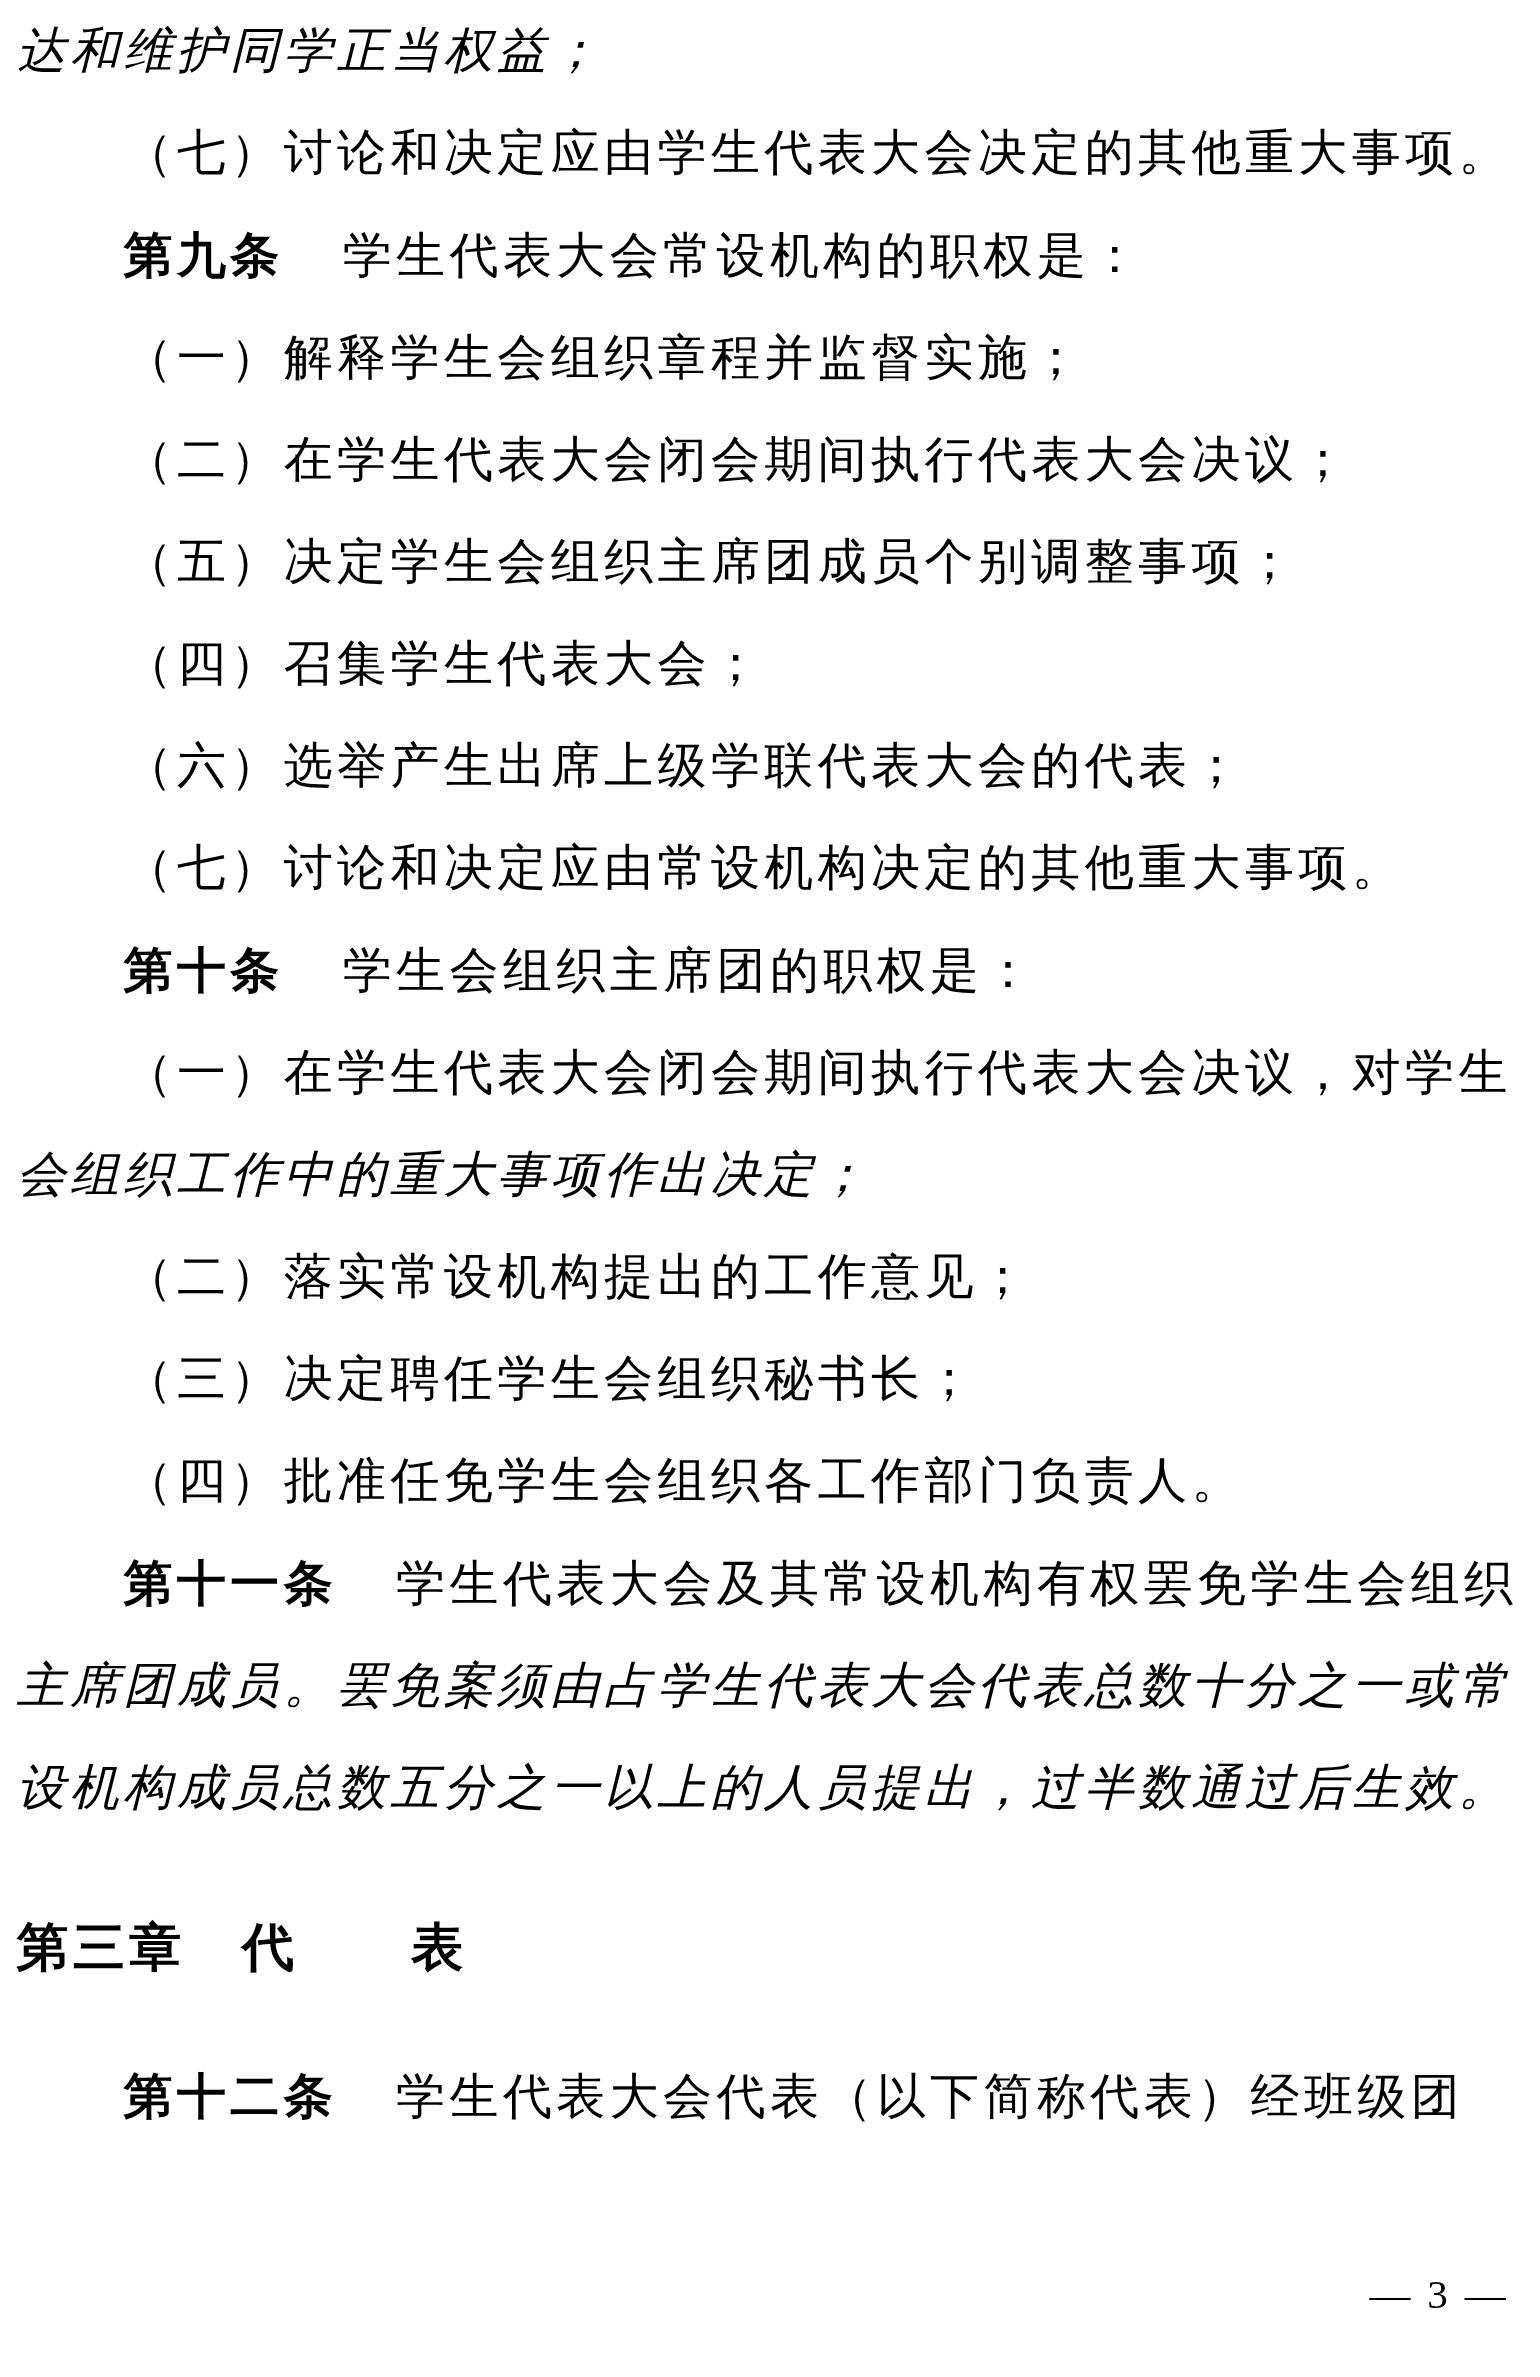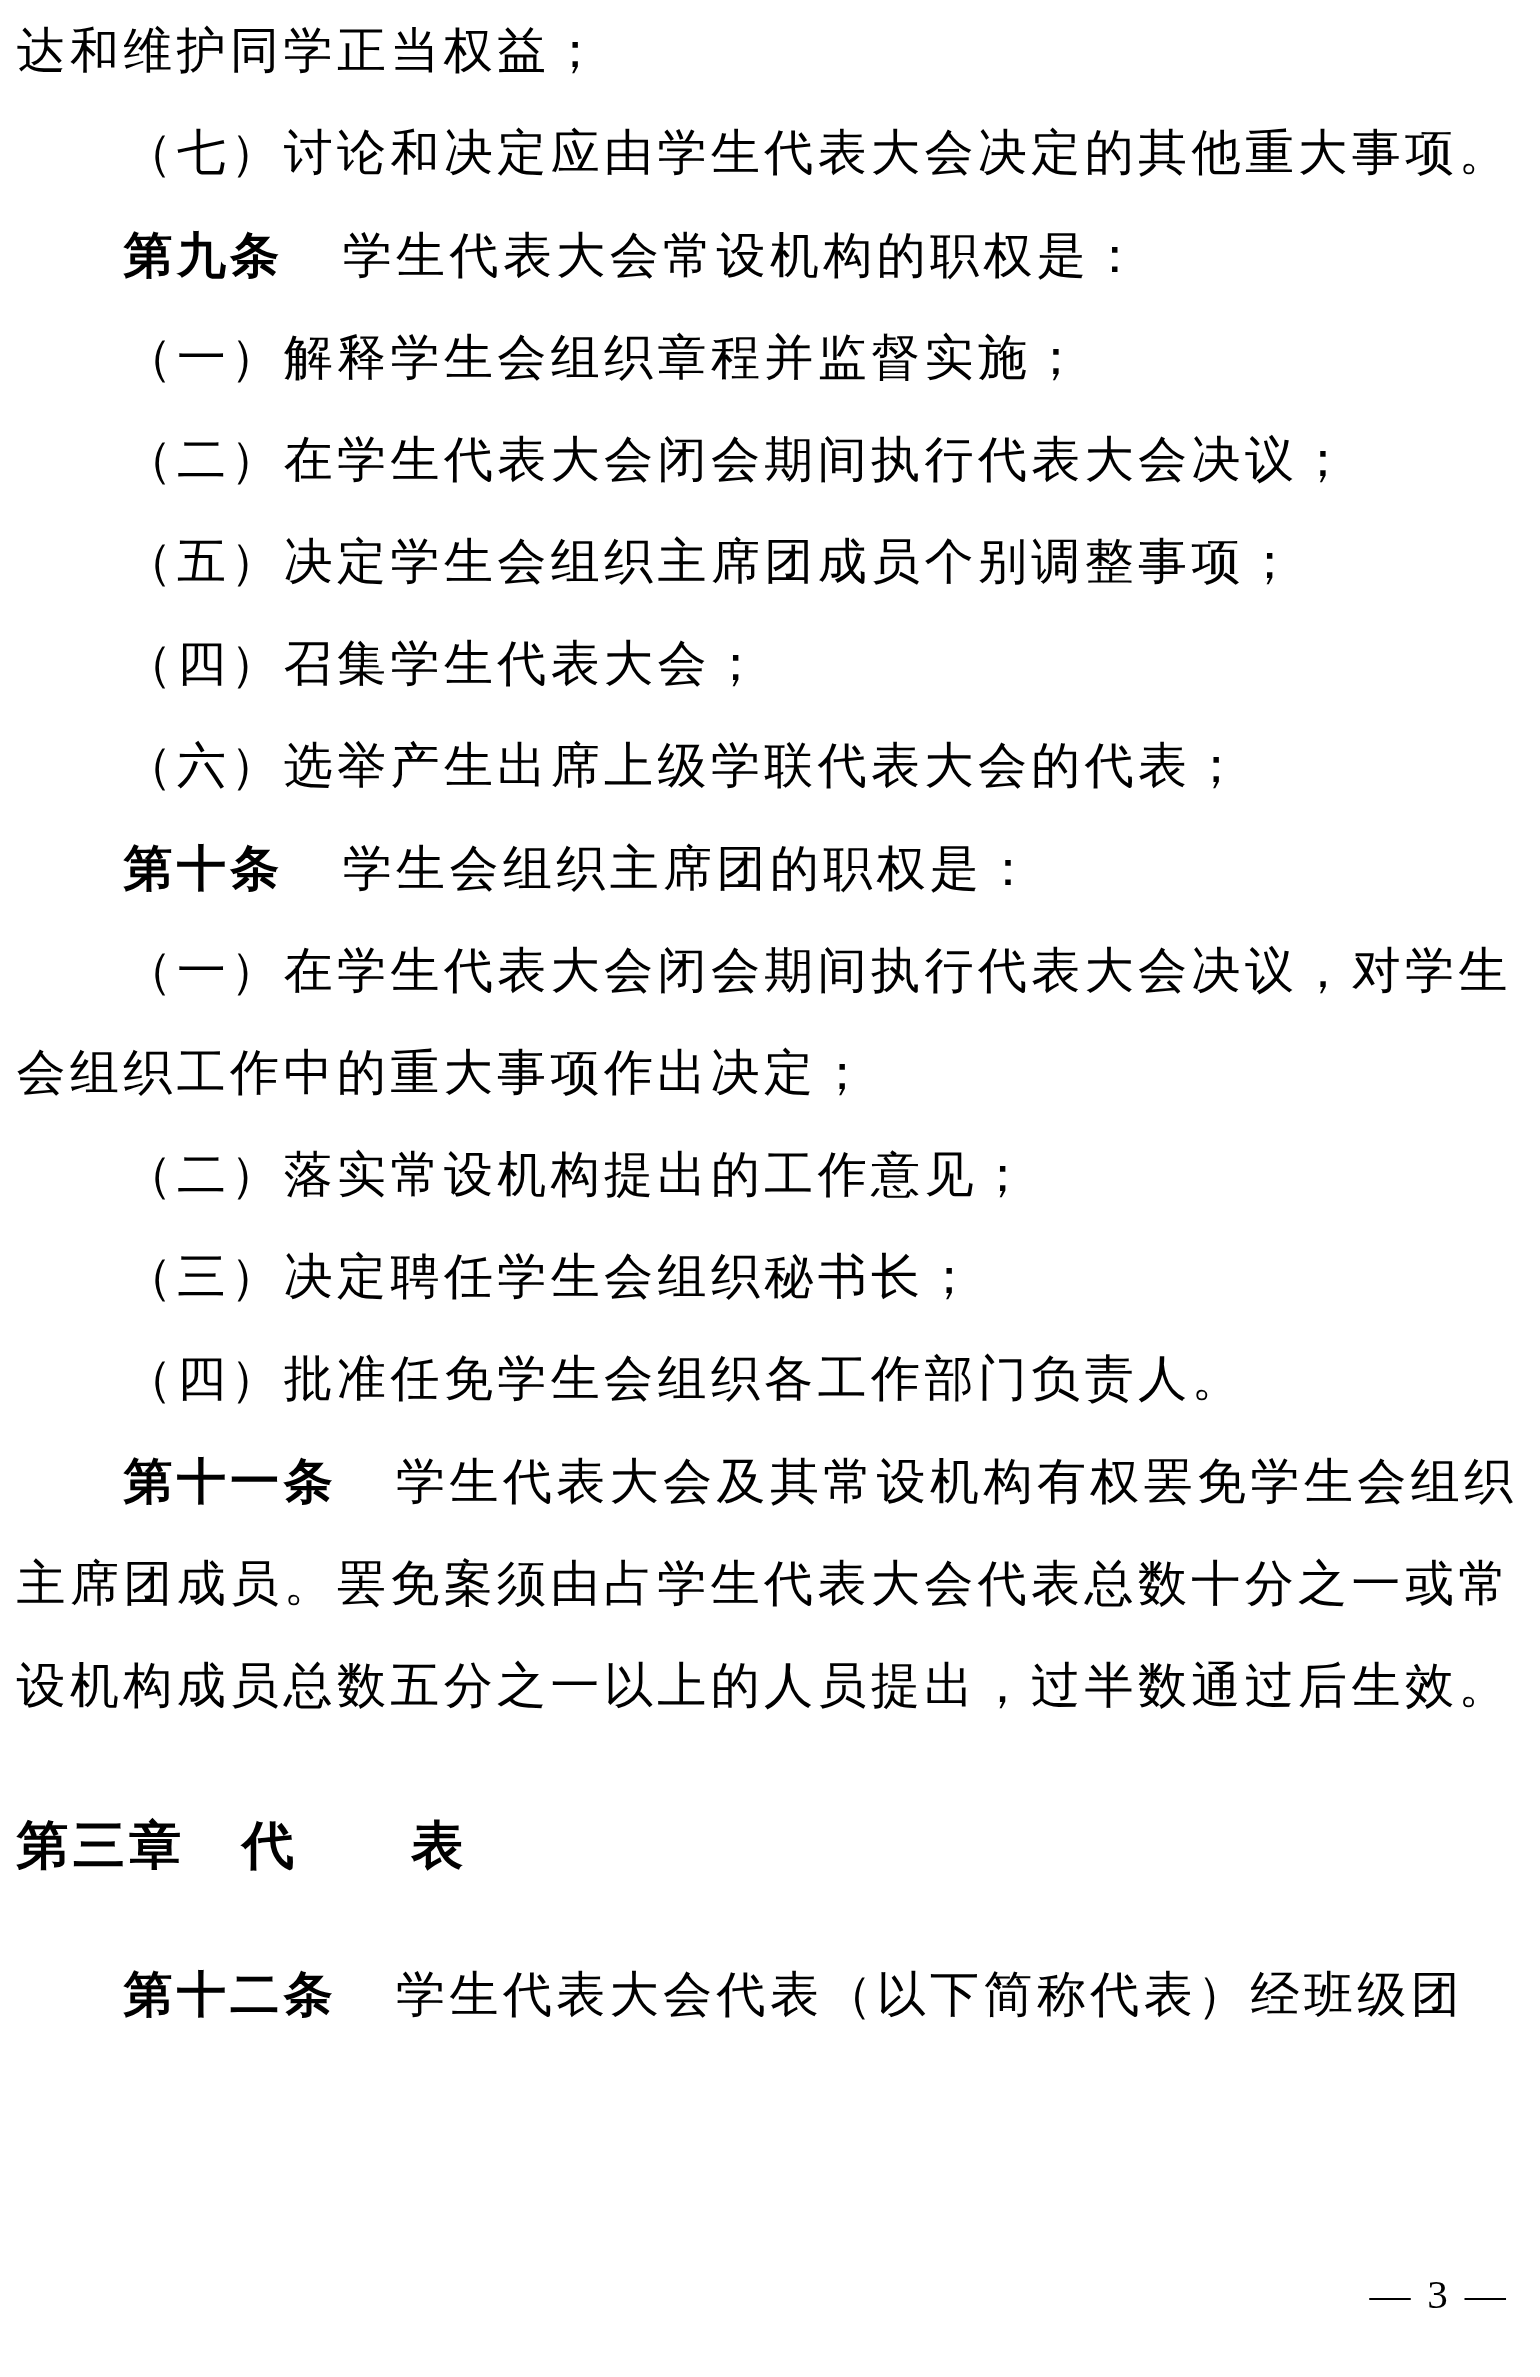--- a/index.html
+++ b/index.html
@@ -29,20 +29,21 @@
     letter-spacing: 4.4px;
     white-space: nowrap;
   }
   
   .indent, .article {
     text-indent: 107px;
   }
   
   .flush {
     text-indent: 0;
+    font-style: italic;
   }
   
   .art-prefix {
     font-family: "Liberation Sans", sans-serif;
     font-weight: 700;
     margin-right: 59px;
     margin-top: 10px;
   }
   
   .chapter {
@@ -66,20 +67,21 @@
 <div class="page">
   <div class="doc" id="doc">
       <div class="line flush">达和维护同学正当权益；</div>
       <div class="line indent">（七）讨论和决定应由学生代表大会决定的其他重大事项。</div>
       <div class="line article"><span class="art-prefix">第九条</span><span>学生代表大会常设机构的职权是：</span></div>
       <div class="line indent">（一）解释学生会组织章程并监督实施；</div>
       <div class="line indent">（二）在学生代表大会闭会期间执行代表大会决议；</div>
       <div class="line indent">（五）决定学生会组织主席团成员个别调整事项；</div>
       <div class="line indent">（四）召集学生代表大会；</div>
       <div class="line indent">（六）选举产生出席上级学联代表大会的代表；</div>
+      <div class="line indent">（七）讨论和决定应由常设机构决定的其他重大事项。</div>
       <div class="line article"><span class="art-prefix">第十条</span><span>学生会组织主席团的职权是：</span></div>
       <div class="line indent">（一）在学生代表大会闭会期间执行代表大会决议，对学生</div>
       <div class="line flush">会组织工作中的重大事项作出决定；</div>
       <div class="line indent">（二）落实常设机构提出的工作意见；</div>
       <div class="line indent">（三）决定聘任学生会组织秘书长；</div>
       <div class="line indent">（四）批准任免学生会组织各工作部门负责人。</div>
       <div class="line article"><span class="art-prefix">第十一条</span><span>学生代表大会及其常设机构有权罢免学生会组织</span></div>
       <div class="line flush">主席团成员。罢免案须由占学生代表大会代表总数十分之一或常</div>
       <div class="line flush">设机构成员总数五分之一以上的人员提出，过半数通过后生效。</div>
       <div class="line chapter">第三章　代　　表</div>

